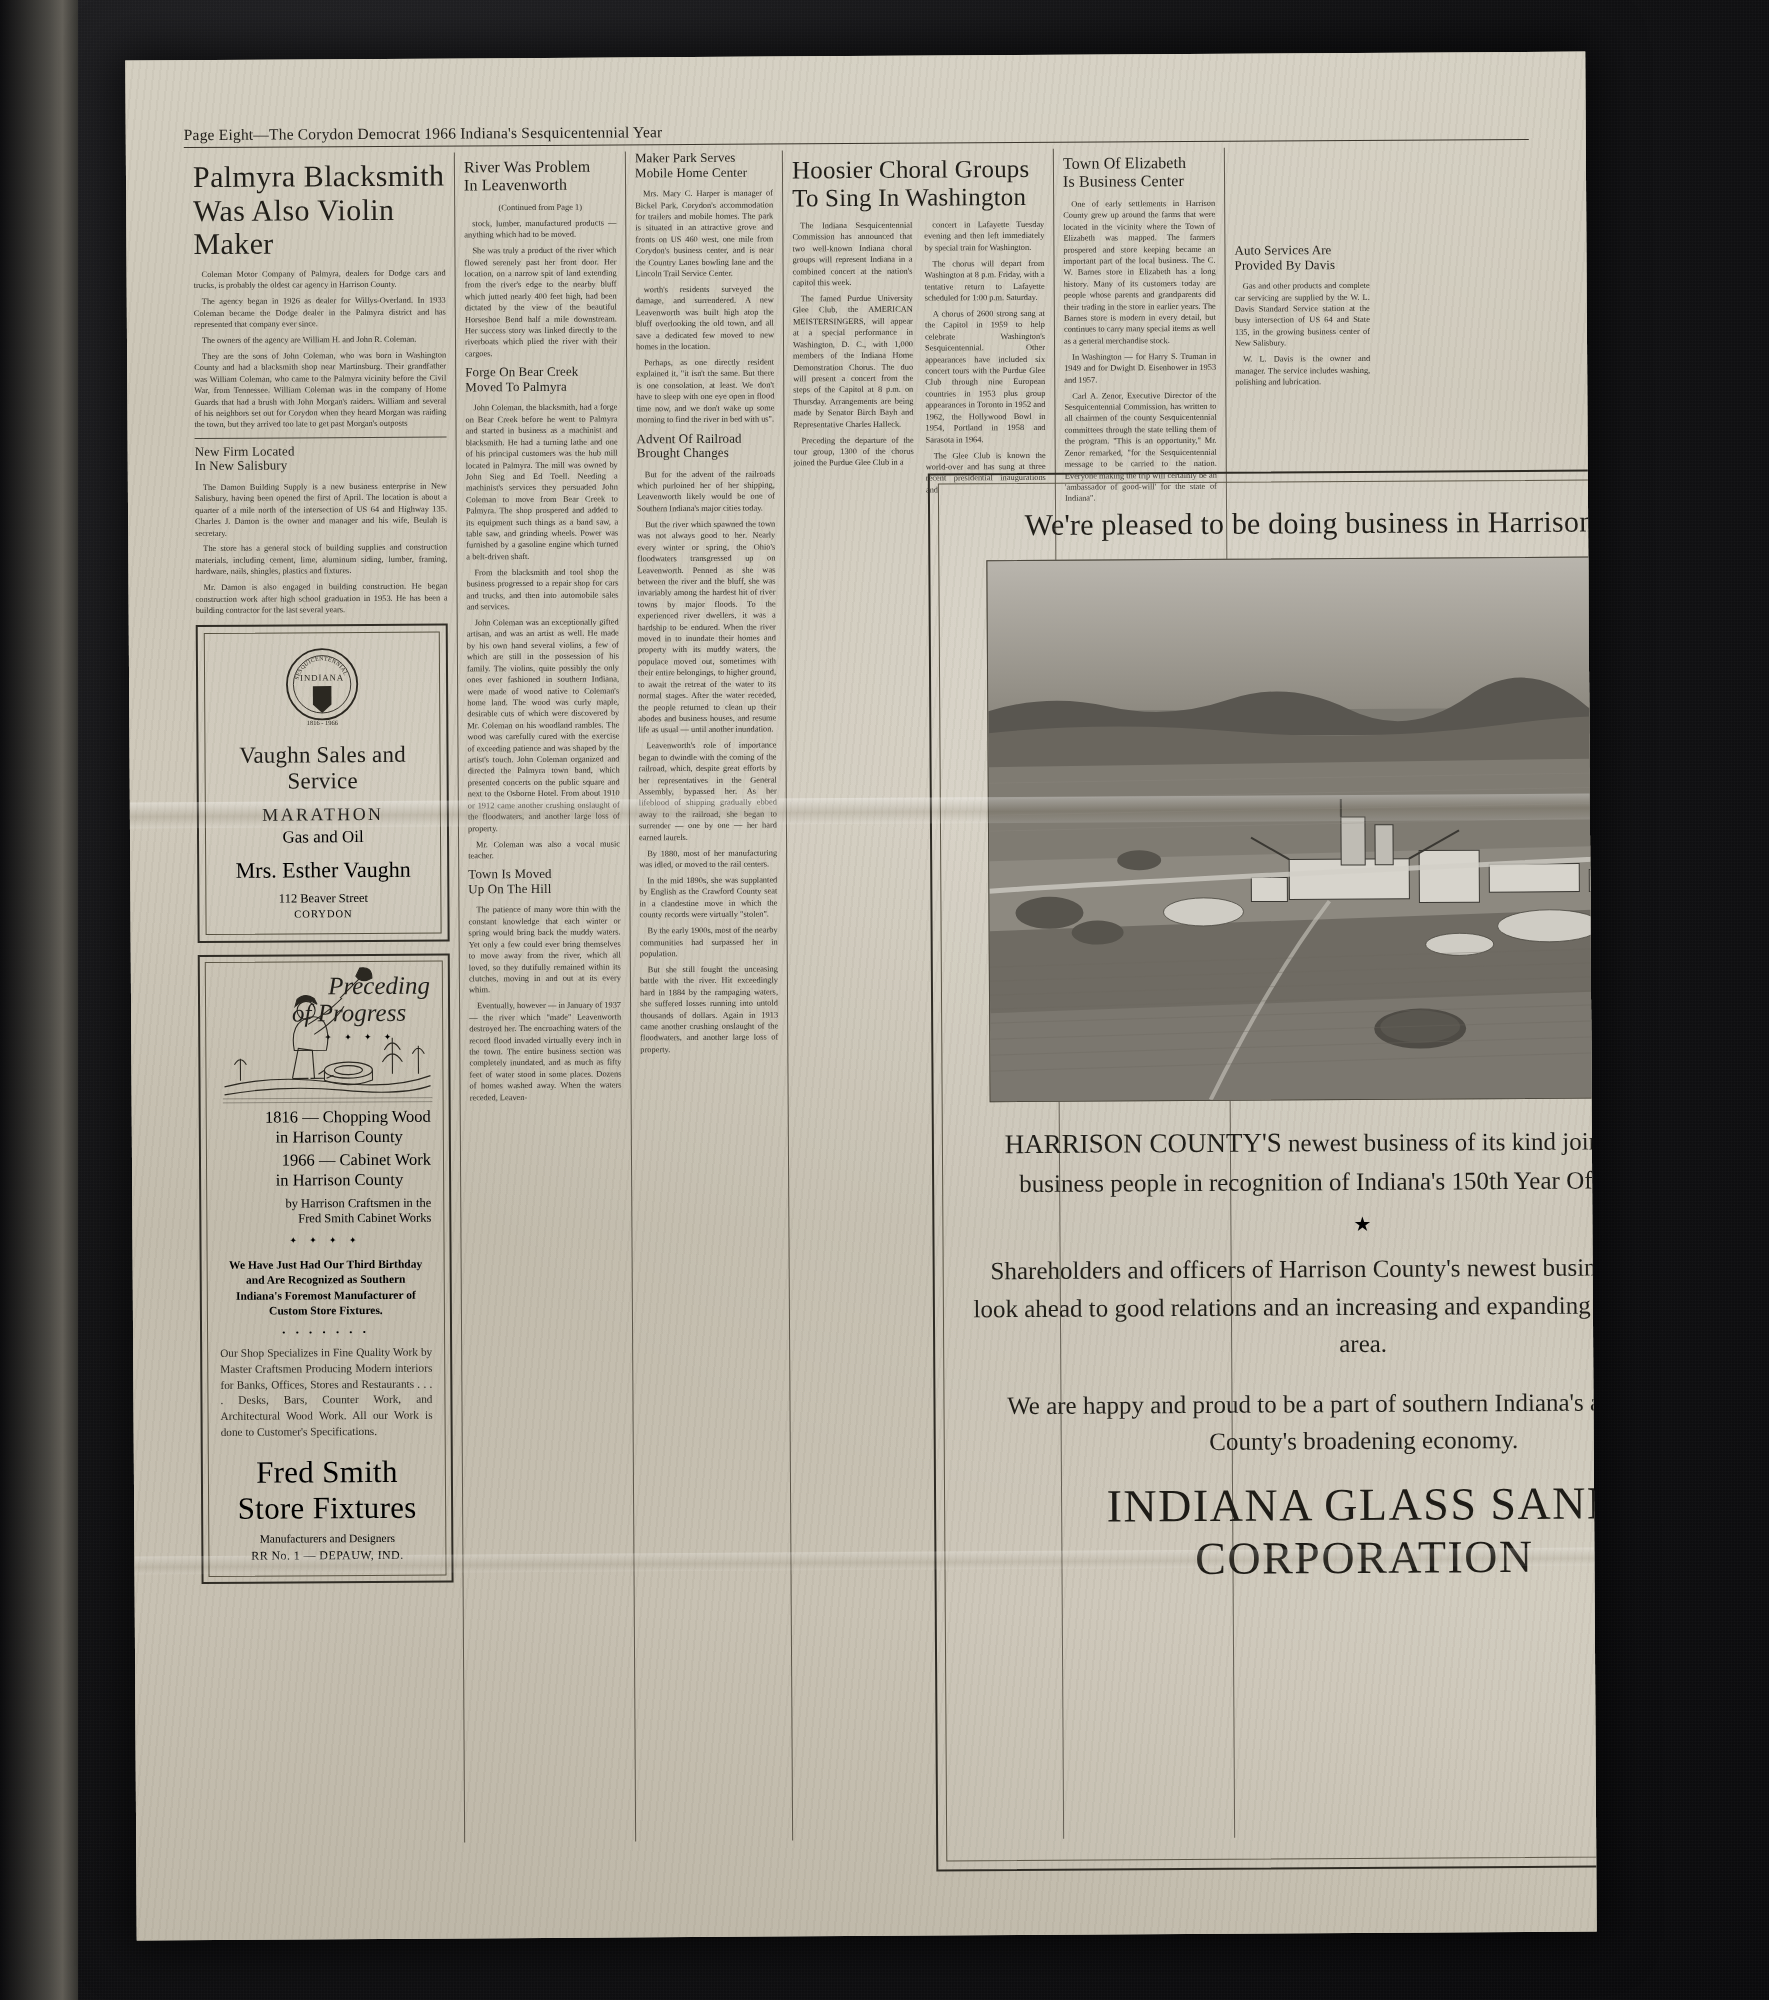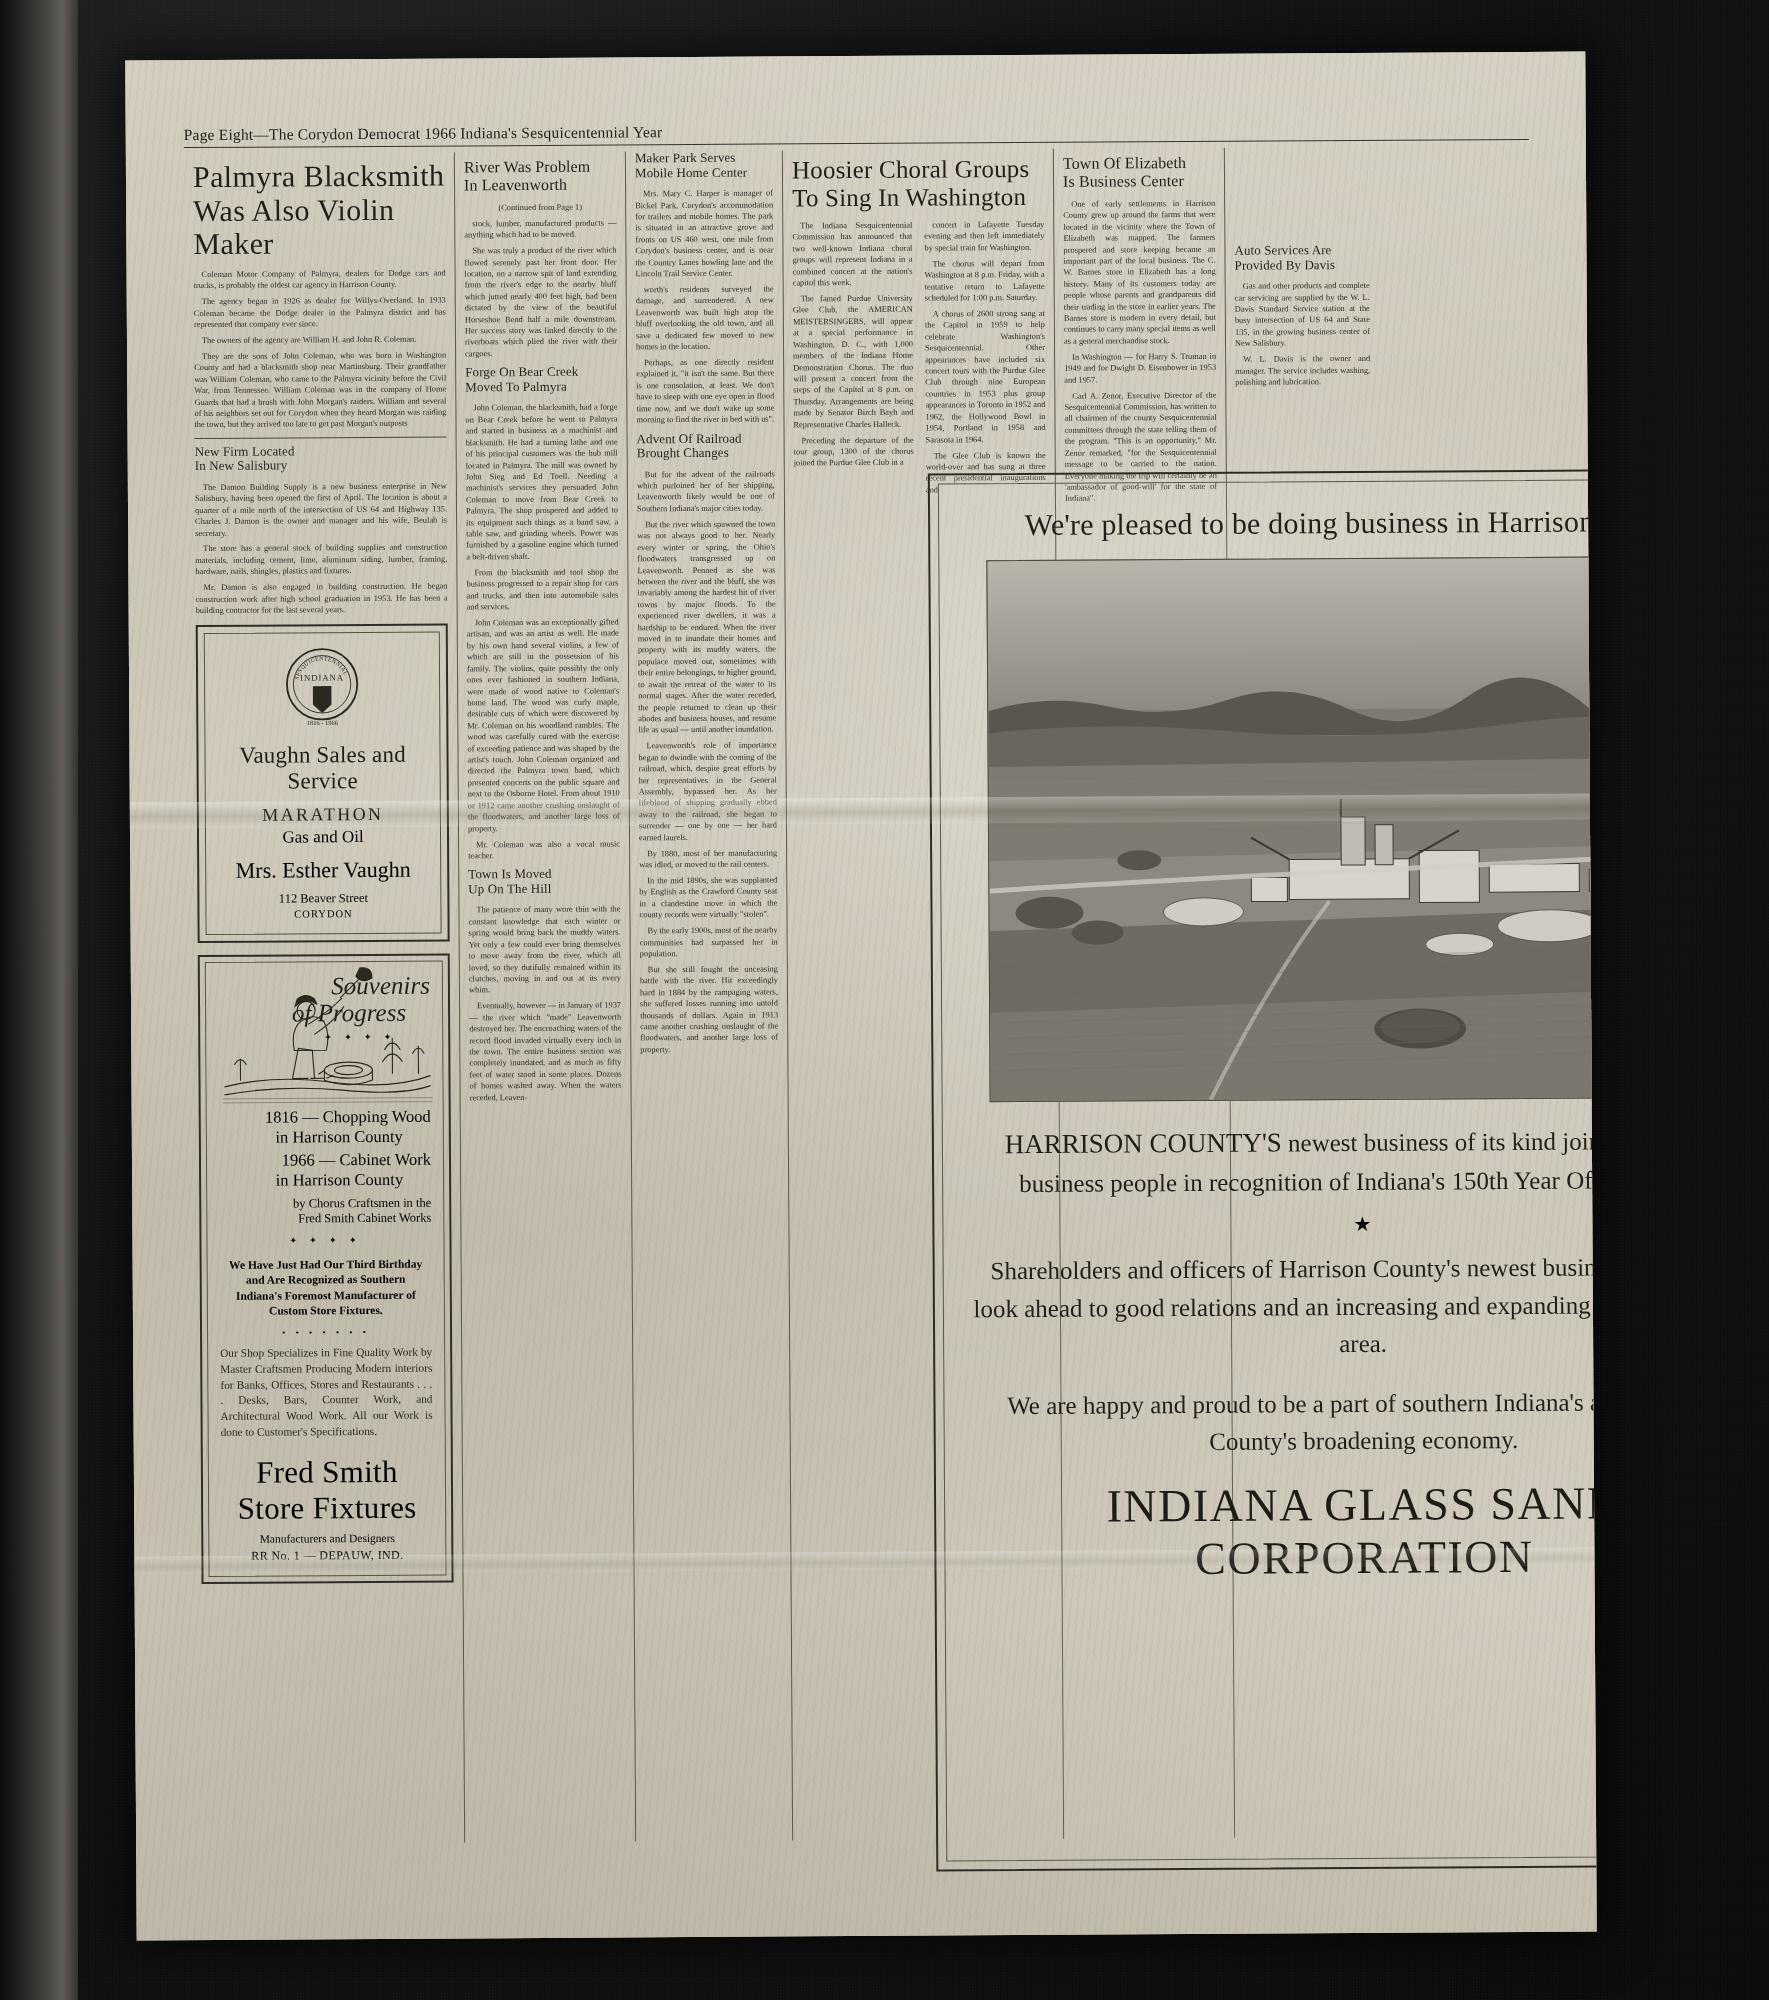--- a/index.html
+++ b/index.html
@@ -283,21 +283,21 @@
             <div class="ad-sub2">Gas and Oil</div>
             <div class="ad-name">Mrs. Esther Vaughn</div>
             <div class="ad-addr">112 Beaver Street</div>
             <div class="ad-city">CORYDON</div>
           </div>
         </div>
 
         <div class="ad-box2">
           <div class="ad-box2-in">
             <div class="souv">
-              <span>Souvenirs</span><br>
+              <span>Preceding</span><br>
               <span class="l2">of Progress</span>
             </div>
             <div class="stars">✦ ✦ ✦ ✦</div>
 
             <div class="woodcut">
               <svg width="210" height="150" viewBox="0 0 210 150">
                 <g stroke="#2b2821" fill="none" stroke-width="1.1">
 
                   <path d="M2,132 Q50,120 110,128 T208,122"></path>
                   <path d="M2,140 Q60,130 120,136 T208,132"></path>
@@ -334,21 +334,21 @@
 
             <div class="yearline">
               <span>1816 — Chopping Wood</span>
               <span class="sub">in Harrison County</span>
             </div>
             <div class="yearline">
               <span>1966 — Cabinet Work</span>
               <span class="sub">in Harrison County</span>
             </div>
             <div class="byline">
-              <span>by Chorus Craftsmen in the</span><br>
+              <span>by Harrison Craftsmen in the</span><br>
               <span>Fred Smith Cabinet Works</span>
             </div>
             <div class="stars" style="text-align:center;padding-right:0;margin-top:8px;">✦ ✦ ✦ ✦</div>
 
             <div class="bday">We Have Just Had Our Third Birthday and Are Recognized as Southern Indiana's Foremost Manufacturer of Custom Store Fixtures.</div>
             <div class="dots">• • • • • • •</div>
             <div class="shop">Our Shop Specializes in Fine Quality Work by Master Craftsmen Producing Modern interiors for Banks, Offices, Stores and Restaurants . . . . Desks, Bars, Counter Work, and Architectural Wood Work. All our Work is done to Customer's Specifications.</div>
             <div class="fred">Fred Smith Store Fixtures</div>
             <div class="fred-sub">Manufacturers and Designers</div>
             <div class="fred-rr">RR  No. 1        —        DEPAUW, IND.</div>

